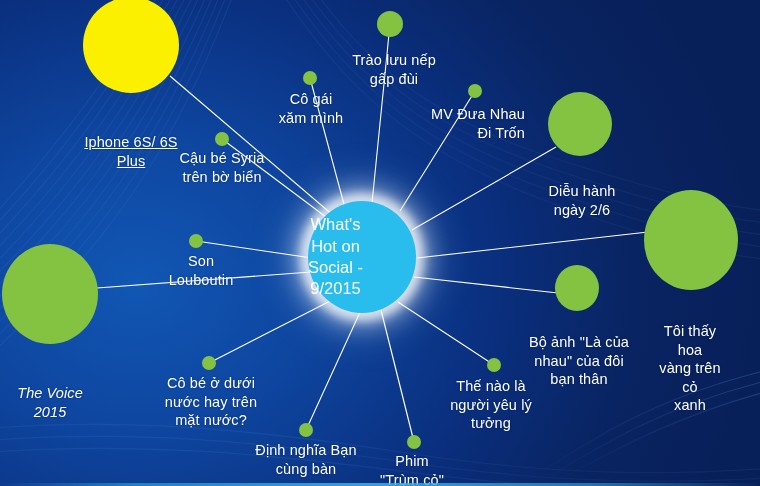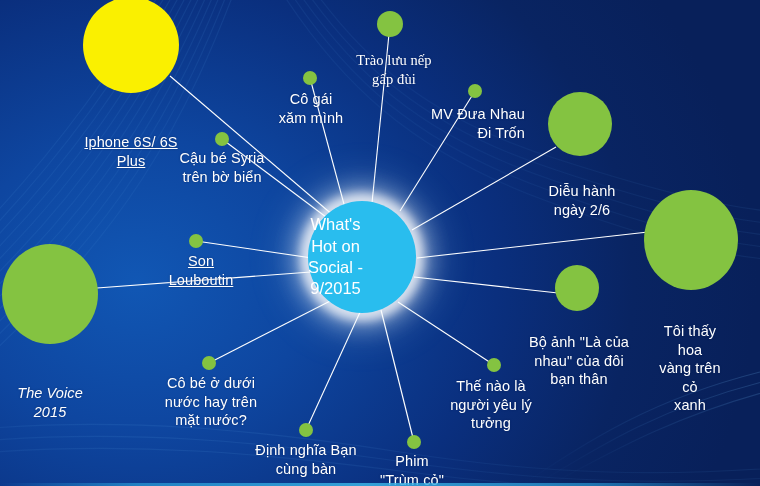--- a/index.html
+++ b/index.html
@@ -148,40 +148,40 @@
       <line x1="338" y1="297" x2="209" y2="363" stroke="#ffffff" stroke-width="1.1"></line>
       <line x1="311" y1="272" x2="97" y2="288" stroke="#ffffff" stroke-width="1.1"></line>
       <line x1="312" y1="258" x2="196" y2="241" stroke="#ffffff" stroke-width="1.1"></line>
     </svg>
 
   <div id="nodes-layer">
       <div class="bubble yellow" style="left: 131px; top: 45px; width: 96px; height: 96px; background: rgb(250, 240, 0);"></div>
       <div class="label" style="left: 131px; top: 133px; text-decoration: underline;">Iphone 6S/ 6S
 Plus</div>
       <div class="bubble green" style="left: 390px; top: 24px; width: 26px; height: 26px; background: rgb(132, 195, 65);"></div>
-      <div class="label" style="left: 394px; top: 51px; font-family: Liberation Serif, serif;">Trào lưu nếp
+      <div class="label" style="left: 394px; top: 51px;">Trào lưu nếp
 gấp đùi</div>
       <div class="dot" style="left: 310px; top: 78px; width: 14px; height: 14px; background: rgb(132, 195, 65);"></div>
       <div class="label" style="left: 311px; top: 90px;">Cô gái
 xăm mình</div>
       <div class="dot" style="left: 475px; top: 91px; width: 14px; height: 14px; background: rgb(132, 195, 65);"></div>
       <div class="label" style="left: 478px; top: 105px; text-align: right;">MV Đưa Nhau
 Đi Trốn</div>
       <div class="bubble green" style="left: 580px; top: 124px; width: 64px; height: 64px; background: rgb(132, 195, 65);"></div>
       <div class="label" style="left: 582px; top: 182px;">Diễu hành
 ngày 2/6</div>
       <div class="bubble green" style="left: 691px; top: 240px; width: 94px; height: 100px; background: rgb(132, 195, 65);"></div>
       <div class="label" style="left: 690px; top: 322px;">Tôi thấy hoa
 vàng trên cỏ
 xanh</div>
       <div class="dot" style="left: 222px; top: 139px; width: 14px; height: 14px; background: rgb(132, 195, 65);"></div>
       <div class="label" style="left: 222px; top: 149px;">Cậu bé Syria
 trên bờ biển</div>
       <div class="dot" style="left: 196px; top: 241px; width: 14px; height: 14px; background: rgb(132, 195, 65);"></div>
-      <div class="label" style="left: 201px; top: 252px; text-decoration: underline;">Son
+      <div class="label" style="left: 201px; top: 252px;">Son
 Louboutin</div>
       <div class="bubble green" style="left: 50px; top: 294px; width: 96px; height: 100px; background: rgb(132, 195, 65);"></div>
       <div class="label" style="left: 50px; top: 384px; font-style: italic;">The Voice
 2015</div>
       <div class="bubble green" style="left: 577px; top: 288px; width: 44px; height: 46px; background: rgb(132, 195, 65);"></div>
       <div class="label" style="left: 579px; top: 333px;">Bộ ảnh "Là của
 nhau" của đôi
 bạn thân</div>
       <div class="dot" style="left: 209px; top: 363px; width: 14px; height: 14px; background: rgb(132, 195, 65);"></div>
       <div class="label" style="left: 211px; top: 374px;">Cô bé ở dưới

